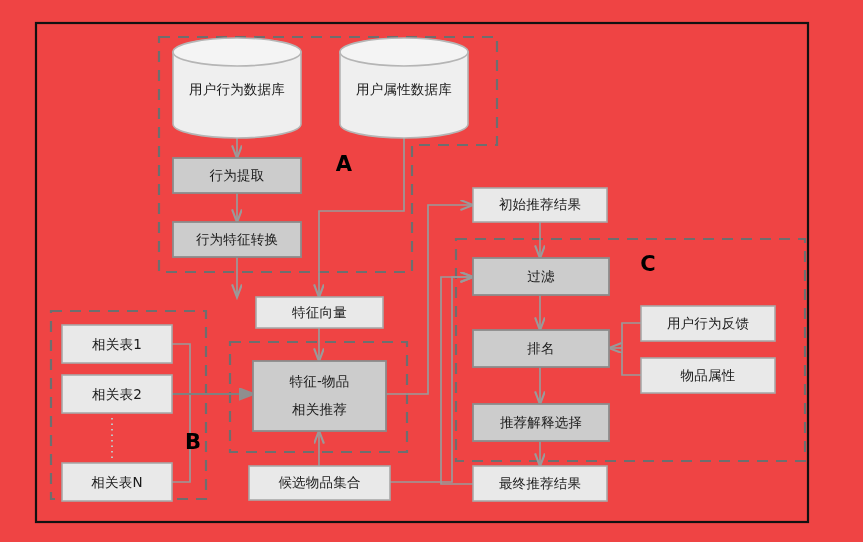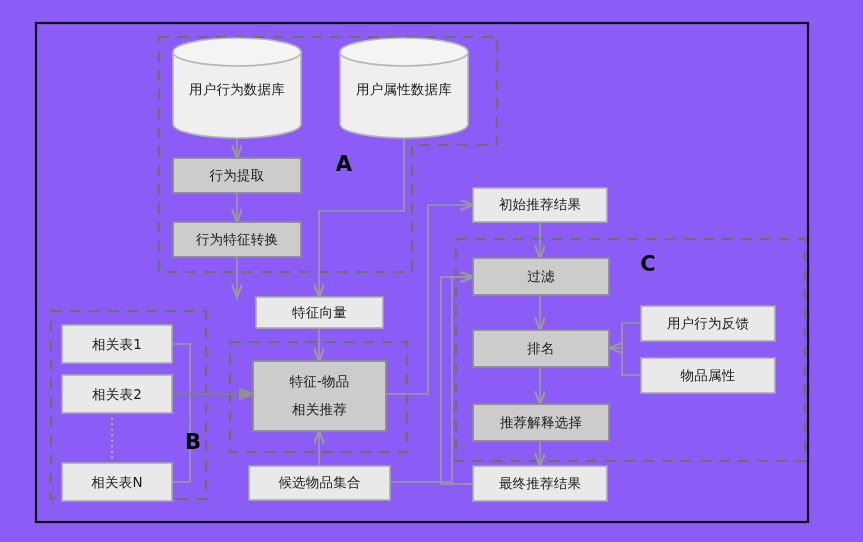--- a/index.html
+++ b/index.html
@@ -10,21 +10,21 @@
   body {
     width: 863px;
     height: 542px;
     font-family: "DejaVu Sans", "Liberation Sans", sans-serif;
     overflow: hidden;
   }
   #diagram-root {
     position: relative;
     width: 863px;
     height: 542px;
-    background: #8b5cf6;
+    background: #ef4444;
   }
   svg#flow {
     position: absolute;
     left: 0;
     top: 0;
     width: 863px;
     height: 542px;
   }
   .node-label {
     font-family: "DejaVu Sans", "Liberation Sans", sans-serif;

